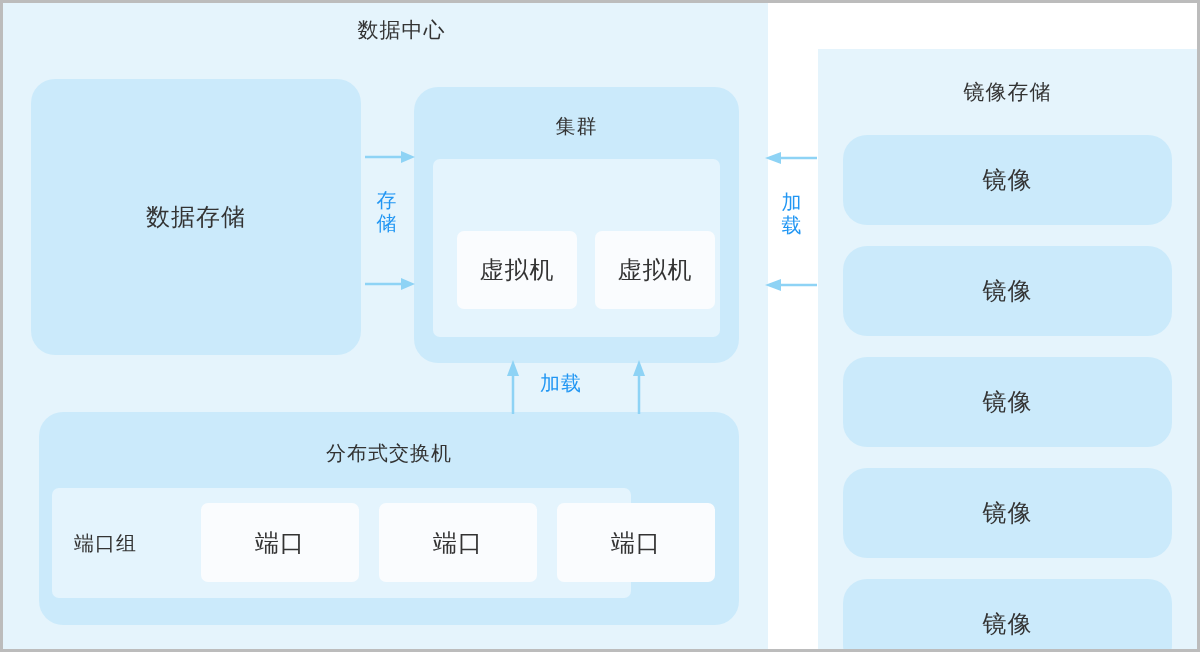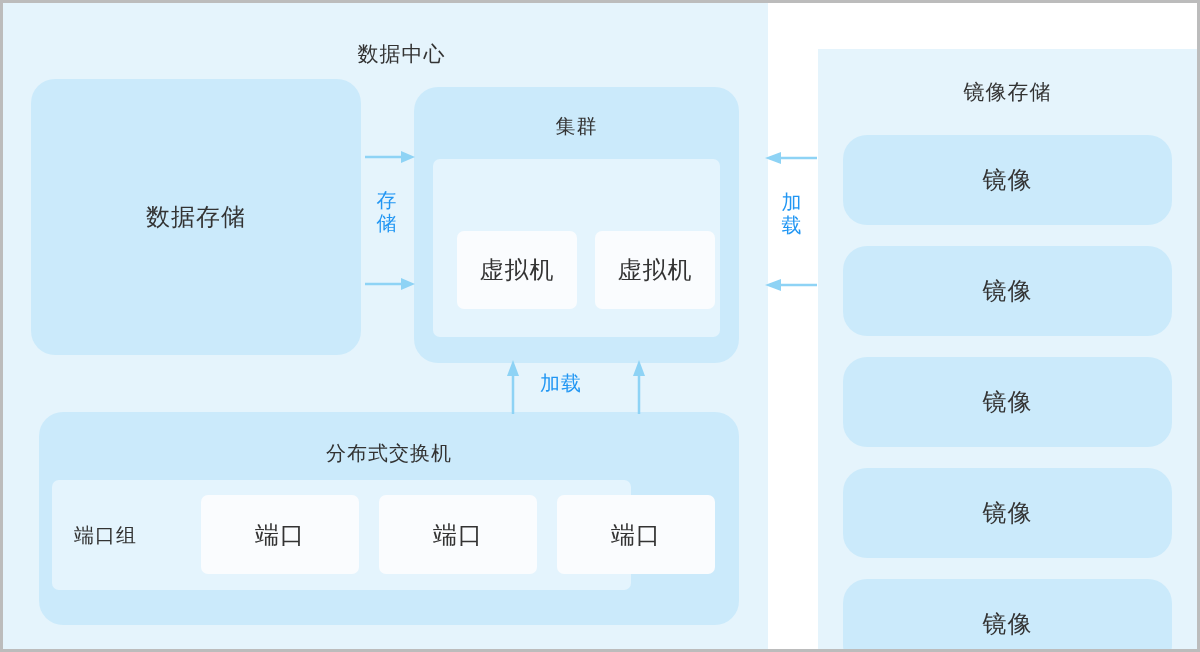--- a/index.html
+++ b/index.html
@@ -46,21 +46,21 @@
 
   .panel-title {
     position: absolute;
     left: 0;
     right: 0;
     text-align: center;
     font-size: 21px;
     color: #333333;
     letter-spacing: 1px;
   }
-  #panel-datacenter .panel-title { top: 37px; margin-left: 32px; }
+  #panel-datacenter .panel-title { top: 13px; margin-left: 32px; }
   #panel-imagestore .panel-title { top: 29px; }
 
   
   .box {
     position: absolute;
     box-sizing: border-box;
     border-radius: 7px;
   }
   .box-mid {                
     background: #cbeafb;
@@ -128,21 +128,21 @@
 
   #box-switch {
     left: 36px;
     top: 409px;
     width: 700px;
     height: 213px;
   }
   #box-switch .box-label { top: 28px; }
   #box-portgroup {
     left: 13px;
-    top: 68px;
+    top: 76px;
     width: 579px;
     height: 110px;
     padding-left: 24px;
   }
   .portgroup-title {
     position: absolute;
     left: 22px;
     top: 0;
     height: 110px;
     display: flex;

